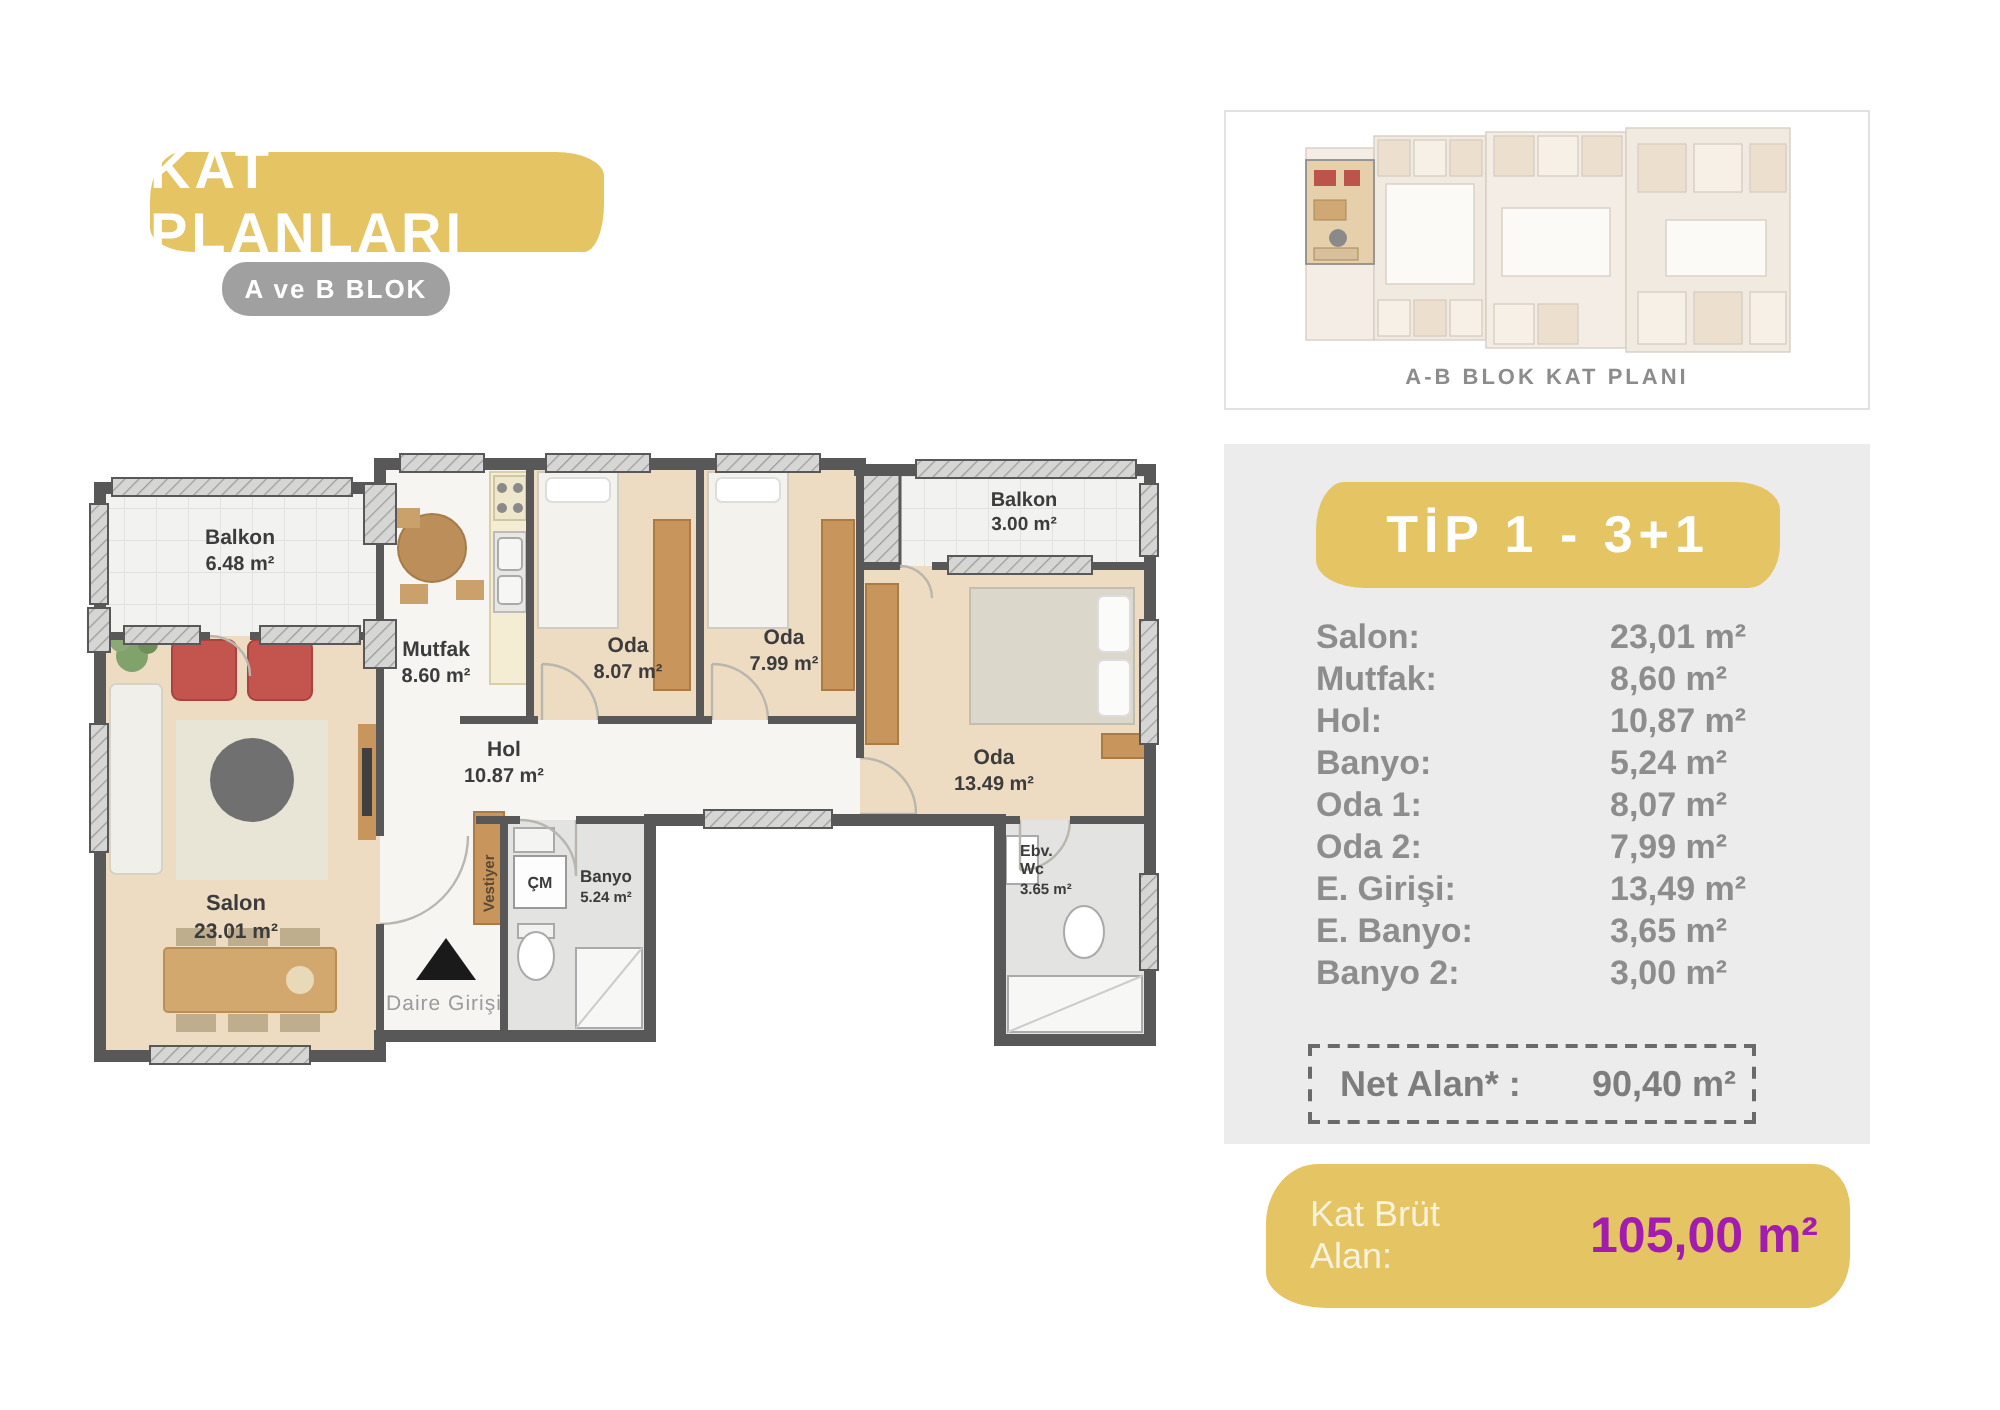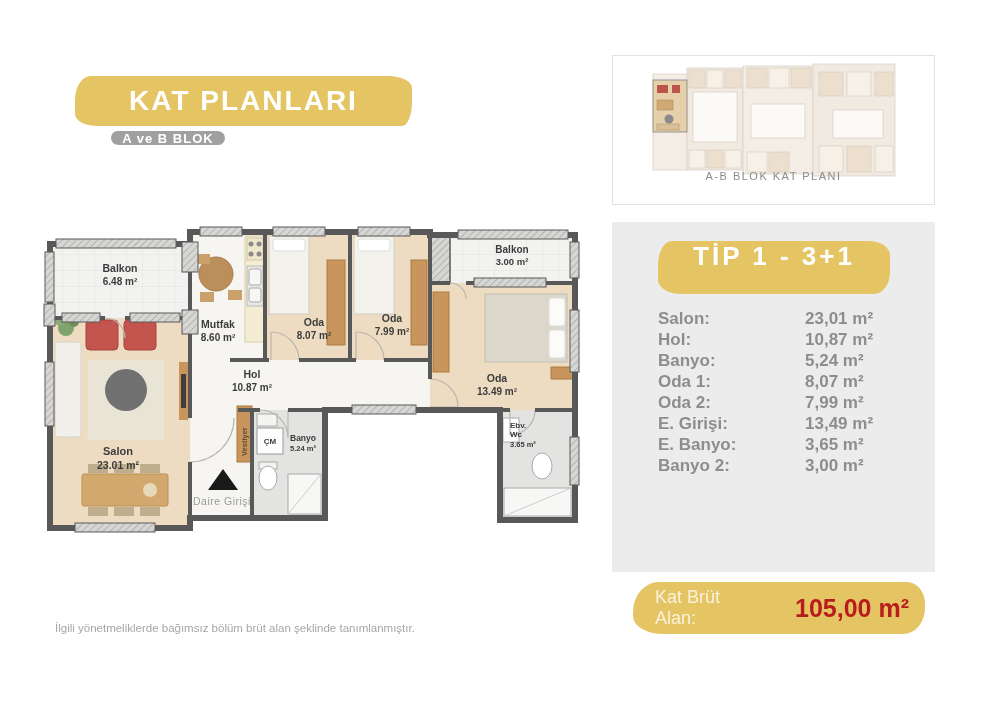--- a/index.html
+++ b/index.html
@@ -1,75 +1,75 @@
 <!DOCTYPE html>
 <html><head>
 <meta charset="utf-8">
 <style>
   * { margin:0; padding:0; box-sizing:border-box; }
   html,body { width:1000px; height:705px; background:#ffffff; font-family:"Liberation Sans", sans-serif; overflow:hidden; }
   .page { position:relative; width:1000px; height:705px; background:#ffffff; }
 
   
   .title-banner{
-    position:absolute; left:75px; top:76px; width:337px; height:50px;
+    position:absolute; left:75px; top:76px; width:227px; height:50px;
     background:#e4c463;
     border-radius:16px 24px 10px 22px / 24px 12px 24px 12px;
     display:flex; align-items:center; justify-content:center;
     color:#ffffff; font-size:28px; font-weight:700; letter-spacing:2px;
   }
   .subtitle-badge{
-    position:absolute; left:111px; top:131px; width:114px; height:14px;
+    position:absolute; left:111px; top:131px; width:114px; height:27px;
     background:#a0a0a0;
     border-radius:12px 14px 12px 14px / 13px;
     display:flex; align-items:center; justify-content:center;
     color:#ffffff; font-size:13px; font-weight:700; letter-spacing:1px;
   }
 
   
   .overview-box{
     position:absolute; left:612px; top:55px; width:323px; height:150px;
     background:#ffffff; border:1.5px solid #e2e2e2;
   }
   .overview-box svg{ position:absolute; left:10px; top:6px; }
   .overview-caption{
-    position:absolute; left:0; right:0; bottom:22px; text-align:center;
-    color:#8c8c8c; font-size:11px; letter-spacing:1.5px; font-weight:400;
+    position:absolute; left:0; right:0; bottom:9px; text-align:center;
+    color:#8c8c8c; font-size:11px; letter-spacing:1.5px; font-weight:700;
   }
 
   
   .panel{ position:absolute; left:612px; top:222px; width:323px; height:350px; background:#ececec; }
   .tip-banner{
     position:absolute; left:658px; top:241px; width:232px; height:53px;
     background:#e4c463;
     border-radius:14px 22px 16px 24px / 24px 14px 22px 14px;
-    display:flex; justify-content:center;
+    display:flex; align-items:center; justify-content:center;
     color:#ffffff; font-size:26px; font-weight:700; letter-spacing:3px;
   }
   .rows{ position:absolute; left:658px; top:309px; width:222px; }
   .row{ position:relative; height:21px; font-size:17px; color:#8d8d8d; }
   .row .lbl{ position:absolute; left:0; font-weight:700; }
   .row .val{ position:absolute; left:147px; font-weight:700; }
 
   .net-box{
     position:absolute; left:654px; top:522px; width:224px; height:40px;
     border:2px dashed #6a6a6a; display:flex; align-items:center;
     font-size:18px; font-weight:700; color:#7d7d7d;
   }
   .net-box .lbl{ position:absolute; left:14px; }
   .net-box .val{ position:absolute; left:140px; }
 
   .gross-banner{
-    position:absolute; left:633px; top:582px; width:292px; height:52px;
+    position:absolute; left:633px; top:582px; width:292px; height:72px;
     background:#e4c463;
     border-radius:26px 18px 22px 30px / 30px 22px 26px 18px;
     display:flex; align-items:center; padding:0 16px 0 22px;justify-content:center;
   }
   .gross-label{ color:rgba(255,255,255,0.78); font-size:18px; line-height:21px; font-weight:400; }
-  .gross-value{ margin-left:auto; color:#b91c1c; font-size:25px; font-weight:700; }
+  .gross-value{ margin-left:auto; color:#a21caf; font-size:25px; font-weight:700; }
 
   
   .footnote{ position:absolute; left:55px; top:621px; font-size:11.5px; line-height:15.5px; color:#a6a6a6; }
 
   
   .plan-wrap{ position:absolute; left:30px; top:222px; width:560px; height:312px; }
   svg text{ font-family:"Liberation Sans", sans-serif; }
 </style>
 </head>
 <body>
@@ -289,20 +289,24 @@
   <div class="tip-banner">
     <span>TİP 1 - 3+1</span>
   </div>
 
   <div class="rows">
     <div class="row">
       <span class="lbl">Salon:</span>
       <span class="val">23,01 m²</span>
     </div>
     <div class="row">
+      <span class="lbl">Mutfak:</span>
+      <span class="val">8,60 m²</span>
+    </div>
+    <div class="row">
       <span class="lbl">Hol:</span>
       <span class="val">10,87 m²</span>
     </div>
     <div class="row">
       <span class="lbl">Banyo:</span>
       <span class="val">5,24 m²</span>
     </div>
     <div class="row">
       <span class="lbl">Oda 1:</span>
       <span class="val">8,07 m²</span>
@@ -318,26 +322,29 @@
     <div class="row">
       <span class="lbl">E. Banyo:</span>
       <span class="val">3,65 m²</span>
     </div>
     <div class="row">
       <span class="lbl">Banyo 2:</span>
       <span class="val">3,00 m²</span>
     </div>
   </div>
 
+  <div class="net-box">
+    <span class="lbl">Net Alan* :</span>
+    <span class="val">90,40 m²</span>
+  </div>
 
   <div class="gross-banner">
     <div class="gross-label">
       <div>Kat Brüt</div>
       <div>Alan:</div>
     </div>
     <div class="gross-value">105,00 m²</div>
   </div>
 
   <div class="footnote">
-    <div>İlgili yönetmeliklerde bağımsız bölüm brüt alan şeklinde tanımlanmıştır.</div>
   </div>
 
 </div>
 
 </body></html>

